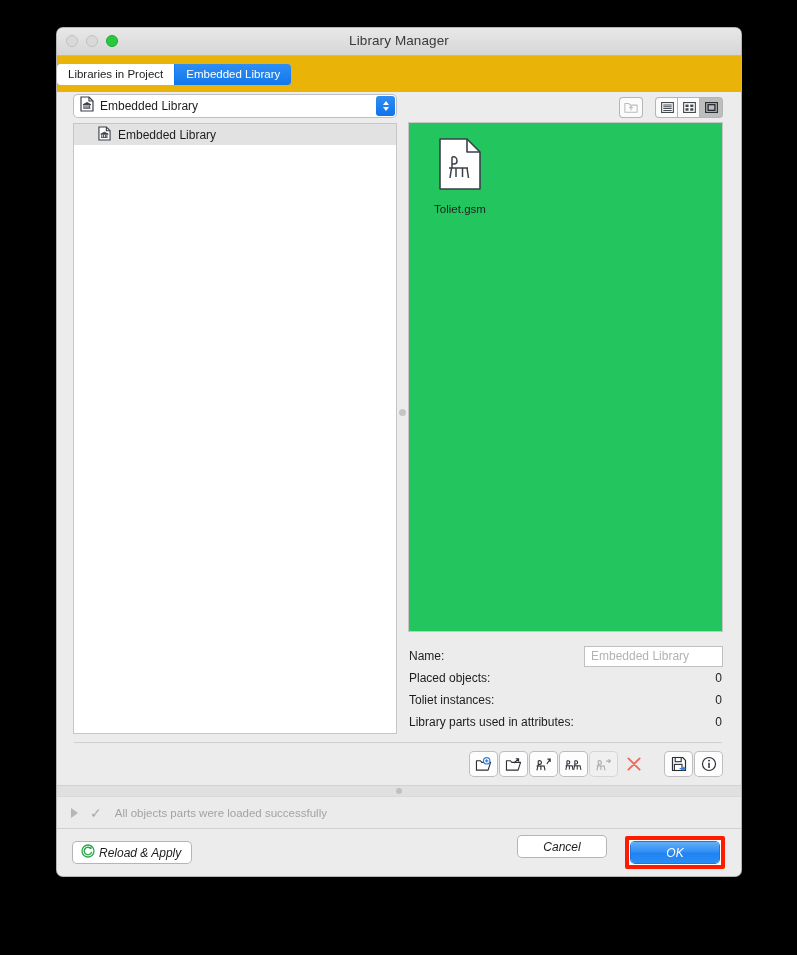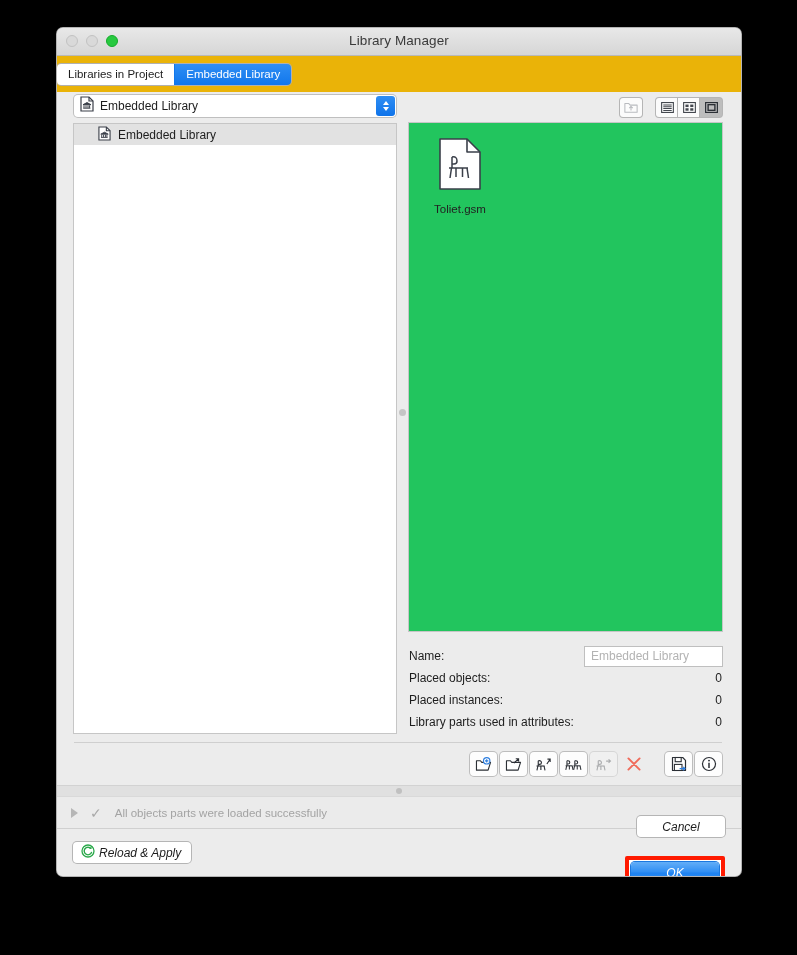--- a/index.html
+++ b/index.html
@@ -384,21 +384,21 @@
   .btn.reload { padding: 0 10px 0 8px; }
   .btn.reload .lbl { margin-left: 4px; }
   .btn.cancel { width: 88px; padding: 0; }
   .btn.ok {
     width: 88px;
     padding: 0;
     background: linear-gradient(to bottom, #63aef7 0%, #2f8ef4 48%, #1f83f2 52%, #2a8df4 100%);
     color: #ffffff;
     box-shadow: 0 0 0 1px #1a78e0;
   }
-  .footer-right { margin-left: auto; display: flex; align-items: flex-end; gap: 19px; flex-direction: column; }
+  .footer-right { margin-left: auto; display: flex; align-items: flex-start; gap: 19px; }
   .ok-wrap {
     box-sizing: border-box;
     border: 4px solid #ff1a00;
     padding: 2px;
     background: #ffffff;
     border-radius: 2px;
     display: flex;
   }
 </style>
 </head>
@@ -516,21 +516,21 @@
       <div class="info">
         <div class="info-row">
           <span class="k">Name:</span>
           <span class="name-field">Embedded Library</span>
         </div>
         <div class="info-row">
           <span class="k">Placed objects:</span>
           <span class="v">0</span>
         </div>
         <div class="info-row">
-          <span class="k">Placed instances:</span>
+          <span class="k">Toliet instances:</span>
           <span class="v">0</span>
         </div>
         <div class="info-row">
           <span class="k" style="width:230px">Library parts used in attributes:</span>
           <span class="v">0</span>
         </div>
       </div>
     </div>
   </div>
 

